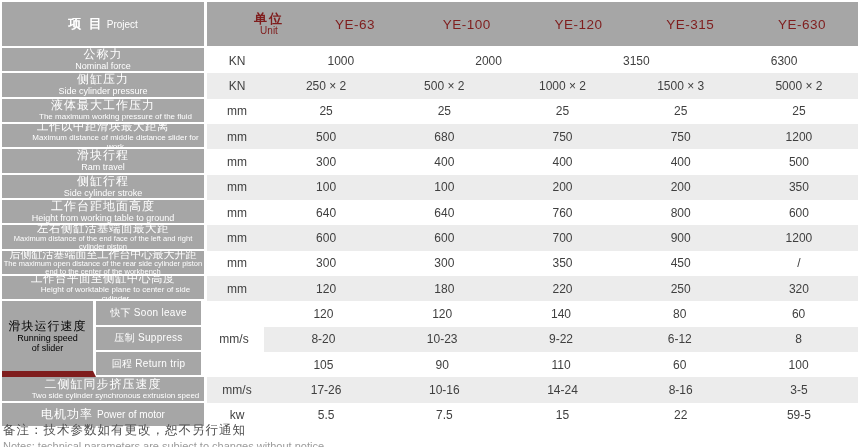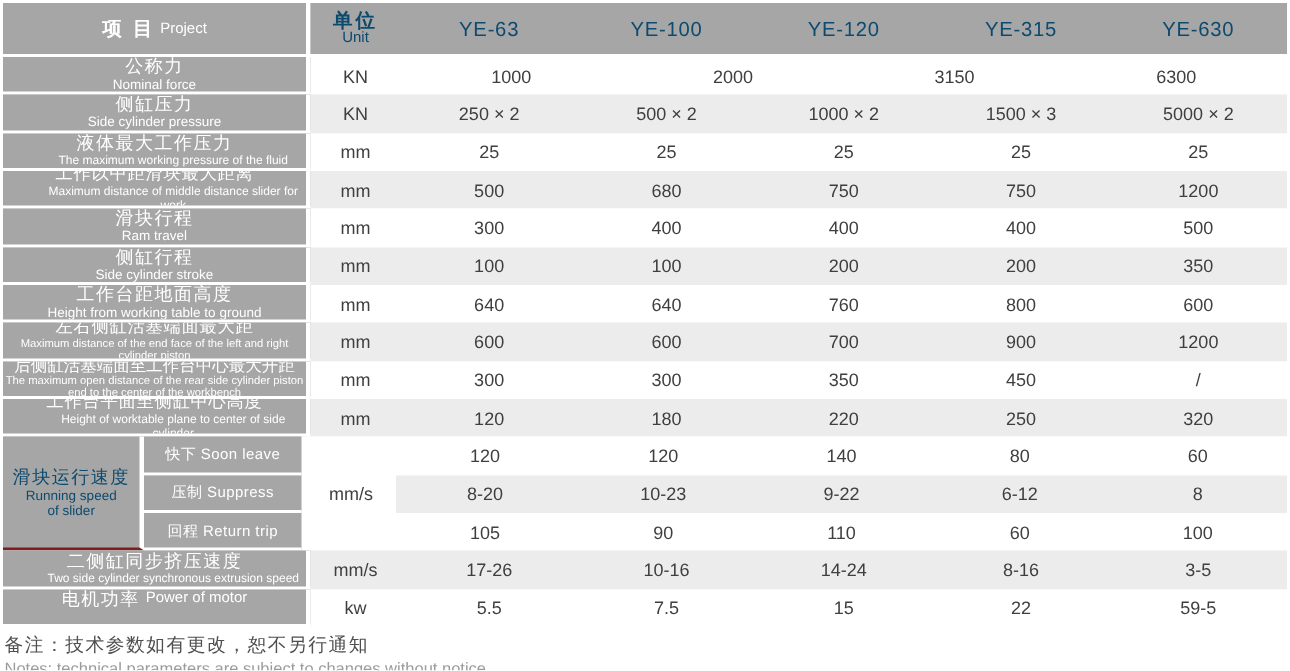--- a/index.html
+++ b/index.html
@@ -4,26 +4,26 @@
 <style>
   * { margin:0; padding:0; box-sizing:border-box; }
   html,body { background:#fff; }
   .page {
     width:860px; height:447px; background:#fff; position:relative;
     font-family:"Liberation Sans","DejaVu Sans",sans-serif; overflow:hidden;
   }
   .tbl { position:absolute; left:2px; top:2px; width:856px; }
 
   
-  .hdr { height:34px; display:flex; margin-bottom:2px; }
+  .hdr { height:44px; display:flex; margin-bottom:2px; }
   .hdr-lbl {
     width:205px; background:var(--gray,#a6a6a6); border-right:3px solid #fff;
     color:#fff; display:flex; align-items:center; justify-content:center; gap:3px;
   }
-  .hdr-rest { flex:1; background:var(--gray,#a6a6a6); color:#0c4a6e; display:flex; align-items:center; }
+  .hdr-rest { flex:1; background:var(--gray,#a6a6a6); color:#7f1d1d; display:flex; align-items:center;padding-left:32px; }
   .hdr-unit { width:60px; text-align:center; line-height:1.05; }
   .hdr-model { flex:1; text-align:center; font-size:13.5px; letter-spacing:.5px; }
   .h-cn { font-size:13px; font-weight:bold; letter-spacing:2px; }
   .h-en { font-size:10px; font-weight:normal; letter-spacing:0; }
 
   
   .body { height:380px; display:flex; flex-direction:column; }
   .row { flex:1 1 0; display:flex; min-height:0; }
   .w { background:#fff; }
   .g { background:var(--stripe,#ececec); }
@@ -34,36 +34,36 @@
     color:#fff; text-align:center; overflow:hidden;
     display:flex; flex-direction:column; justify-content:center;
   }
   .cn  { font-size:12px; line-height:13px; letter-spacing:1px; white-space:nowrap; }
   .smc { font-size:11.5px; letter-spacing:.5px; }
   .xsc { font-size:11px; letter-spacing:0; line-height:12px; }
   .en  { font-size:9px; line-height:10px; letter-spacing:0; }
   .sm  { font-size:8px; line-height:9px;padding-left:25px; }
   .xs  { font-size:7.5px; line-height:8px; }
 
-  .lbl.inline { flex-direction:row; align-items:flex-start; gap:4px; }
+  .lbl.inline { flex-direction:row; align-items:center; gap:4px; }
   .lbl.inline .en-inline { font-size:10px; }
 
   .unit, .val {
     display:flex; align-items:center; justify-content:center;
     font-size:12px; color:var(--text_dark,#3f3f3f);
   }
   .unit { width:60px;text-align:right; }
   .val { flex:1 1 0; }
 
   
   .group { flex:3 1 0; display:flex; min-height:0; }
   .group-lbl {
     width:94px; background:var(--gray,#a6a6a6);
-    border-right:3px solid #fff; border-bottom:2px solid #7f1d1d;
-    color:#0c4a6e; text-align:center; display:flex; flex-direction:column; justify-content:center;
+    border-right:3px solid #fff; border-bottom:6px solid #7f1d1d;
+    color:#000000; text-align:center; display:flex; flex-direction:column; justify-content:center;
   }
   .group-sub { width:108px; border-right:3px solid #fff; display:flex; flex-direction:column; }
   .sub-cell {
     flex:1 1 0; background:var(--gray,#a6a6a6); border-bottom:2px solid #fff;
     color:#fff; display:flex; align-items:center; justify-content:center;
     font-size:10px; letter-spacing:.3px; white-space:nowrap; overflow:hidden;
   }
   .group-unit {
     width:60px; background:#fff; display:flex; align-items:center; justify-content:center;
     font-size:12px; color:var(--text_dark,#3f3f3f);

